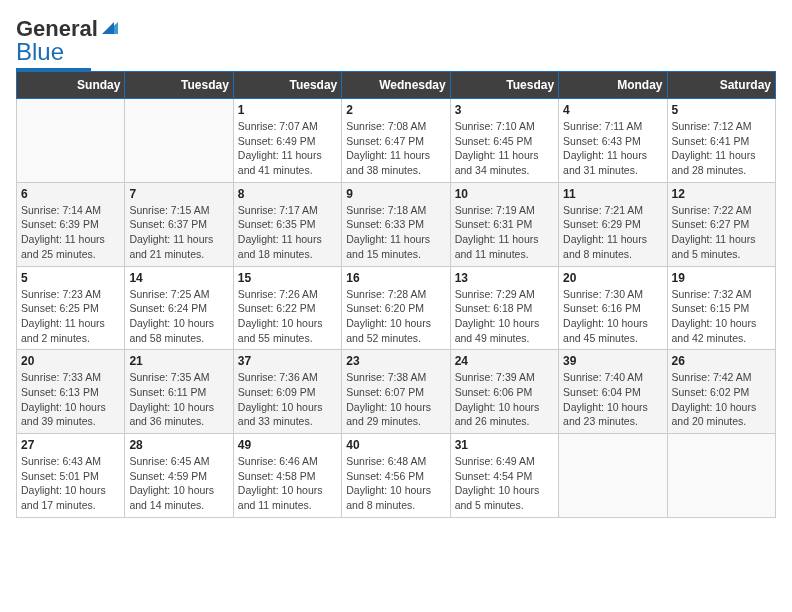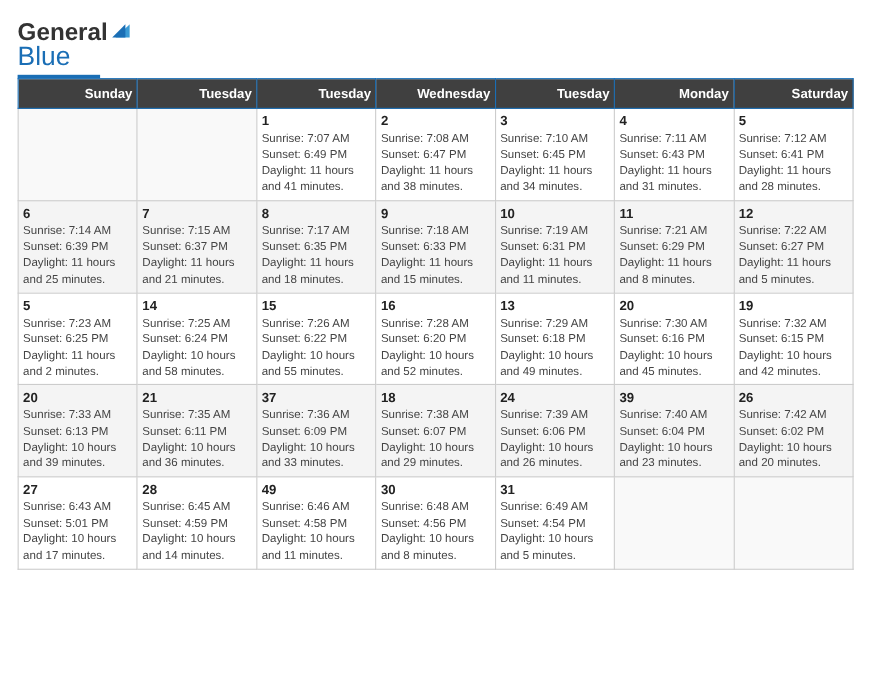--- a/index.html
+++ b/index.html
@@ -206,21 +206,21 @@
         </td>
         <td>
           <span class="day-num">21</span>
           <div class="day-info">Sunrise: 7:35 AM<br>Sunset: 6:11 PM<br>Daylight: 10 hours and 36 minutes.</div>
         </td>
         <td>
           <span class="day-num">37</span>
           <div class="day-info">Sunrise: 7:36 AM<br>Sunset: 6:09 PM<br>Daylight: 10 hours and 33 minutes.</div>
         </td>
         <td>
-          <span class="day-num">18</span>
+          <span class="day-num">23</span>
           <div class="day-info">Sunrise: 7:38 AM<br>Sunset: 6:07 PM<br>Daylight: 10 hours and 29 minutes.</div>
         </td>
         <td>
           <span class="day-num">24</span>
           <div class="day-info">Sunrise: 7:39 AM<br>Sunset: 6:06 PM<br>Daylight: 10 hours and 26 minutes.</div>
         </td>
         <td>
           <span class="day-num">39</span>
           <div class="day-info">Sunrise: 7:40 AM<br>Sunset: 6:04 PM<br>Daylight: 10 hours and 23 minutes.</div>
         </td>
@@ -236,21 +236,21 @@
         </td>
         <td>
           <span class="day-num">28</span>
           <div class="day-info">Sunrise: 6:45 AM<br>Sunset: 4:59 PM<br>Daylight: 10 hours and 14 minutes.</div>
         </td>
         <td>
           <span class="day-num">49</span>
           <div class="day-info">Sunrise: 6:46 AM<br>Sunset: 4:58 PM<br>Daylight: 10 hours and 11 minutes.</div>
         </td>
         <td>
-          <span class="day-num">30</span>
+          <span class="day-num">40</span>
           <div class="day-info">Sunrise: 6:48 AM<br>Sunset: 4:56 PM<br>Daylight: 10 hours and 8 minutes.</div>
         </td>
         <td>
           <span class="day-num">31</span>
           <div class="day-info">Sunrise: 6:49 AM<br>Sunset: 4:54 PM<br>Daylight: 10 hours and 5 minutes.</div>
         </td>
         <td class="empty-cell"></td>
         <td class="empty-cell"></td>
       </tr>
     </tbody>

